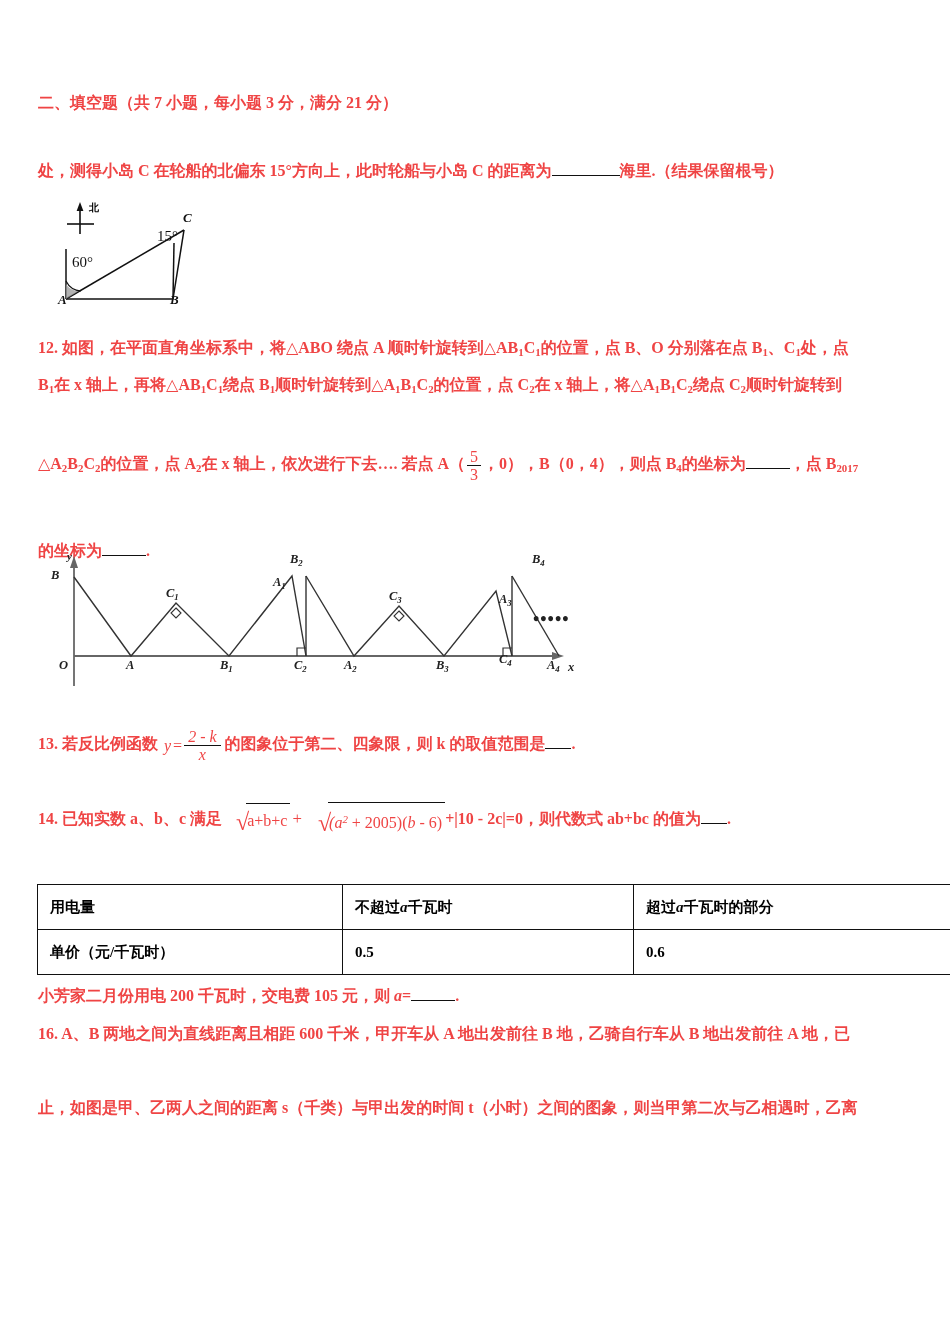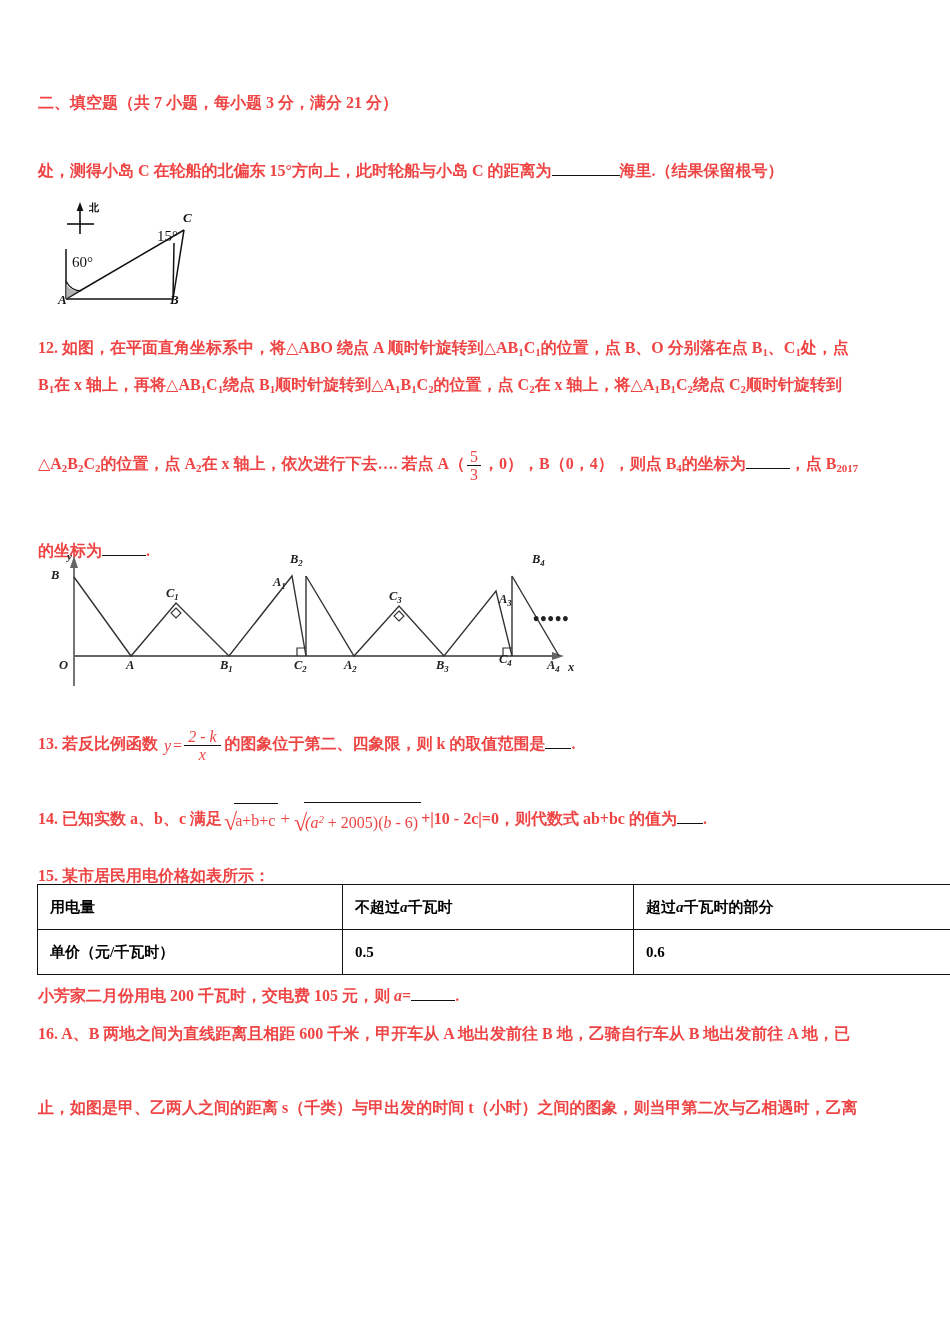--- a/index.html
+++ b/index.html
@@ -79,21 +79,21 @@
     padding: 0 3px;
   }
   .frac-plain .num, .frac-plain .den { font-style: normal; }
 
   .radical {
     display: inline-block;
     position: relative;
     vertical-align: middle;
     font-weight: normal;
     font-style: italic;
-    margin-left: 2px;
+    margin-left: 14px;
   }
   .radical > .sign {
     display: inline-block;
     font-style: normal;
     font-size: 1.5em;
     line-height: 1;
     vertical-align: -0.13em;
     font-weight: normal;
   }
   .radical > .body {
@@ -296,24 +296,20 @@
   <div class="blk qline" style="top:728px;">
     <span>13.</span>
     <span>若反比例函数</span><span class="mfrac" style="margin-left:6px; margin-right:4px;"><span style="display:inline-block; vertical-align:middle; font-style:italic; font-weight:normal; margin-right:2px;">y</span><span style="display:inline-block; vertical-align:middle; font-style:normal; font-weight:normal; margin-right:2px;">=</span><span style="display:inline-block; vertical-align:middle; text-align:center;"><span class="num" style="display:block; border-bottom:1.2px solid #111; padding:0 4px;">2 - k</span><span class="den" style="display:block; padding:0 4px;">x</span></span></span><span>的图象位于第二、四象限，则 k 的取值范围是</span><span class="blank blank-sm"></span><span>.</span>
   </div>
 
   <div class="blk qline" style="top:802px;">
     <span>14.</span>
     <span>已知实数 a、b、c 满足</span><span class="radical"><span class="sign">√</span><span class="body" style="font-style:normal;">a+b+c</span></span><span style="font-weight:normal; font-size:1.05em; margin:0 2px;">+</span><span class="radical"><span class="sign">√</span><span class="body"><span>(</span><span>a</span><sup style="font-style:italic; font-weight:normal;">2</sup><span style="font-style:normal;"> + 2005)(</span><span>b</span><span style="font-style:normal;"> - </span><span style="font-style:normal;">6)</span></span></span><span>+|10 - 2c|=0，则代数式 ab+bc 的值为</span><span class="blank blank-sm"></span><span>.</span>
   </div>
 
-  <div class="blk qline" style="top:860px;">
-    <span>15.</span>
-    <span>某市居民用电价格如表所示：</span>
-  </div>
 
   <table class="etable">
     <tbody>
       <tr>
         <td class="c0">用电量</td>
         <td class="c1"><span>不超过</span><span class="ital">a</span><span>千瓦时</span></td>
         <td class="c2"><span>超过</span><span class="ital">a</span><span>千瓦时的部分</span></td>
       </tr>
       <tr>
         <td class="c0">单价（元/千瓦时）</td>

